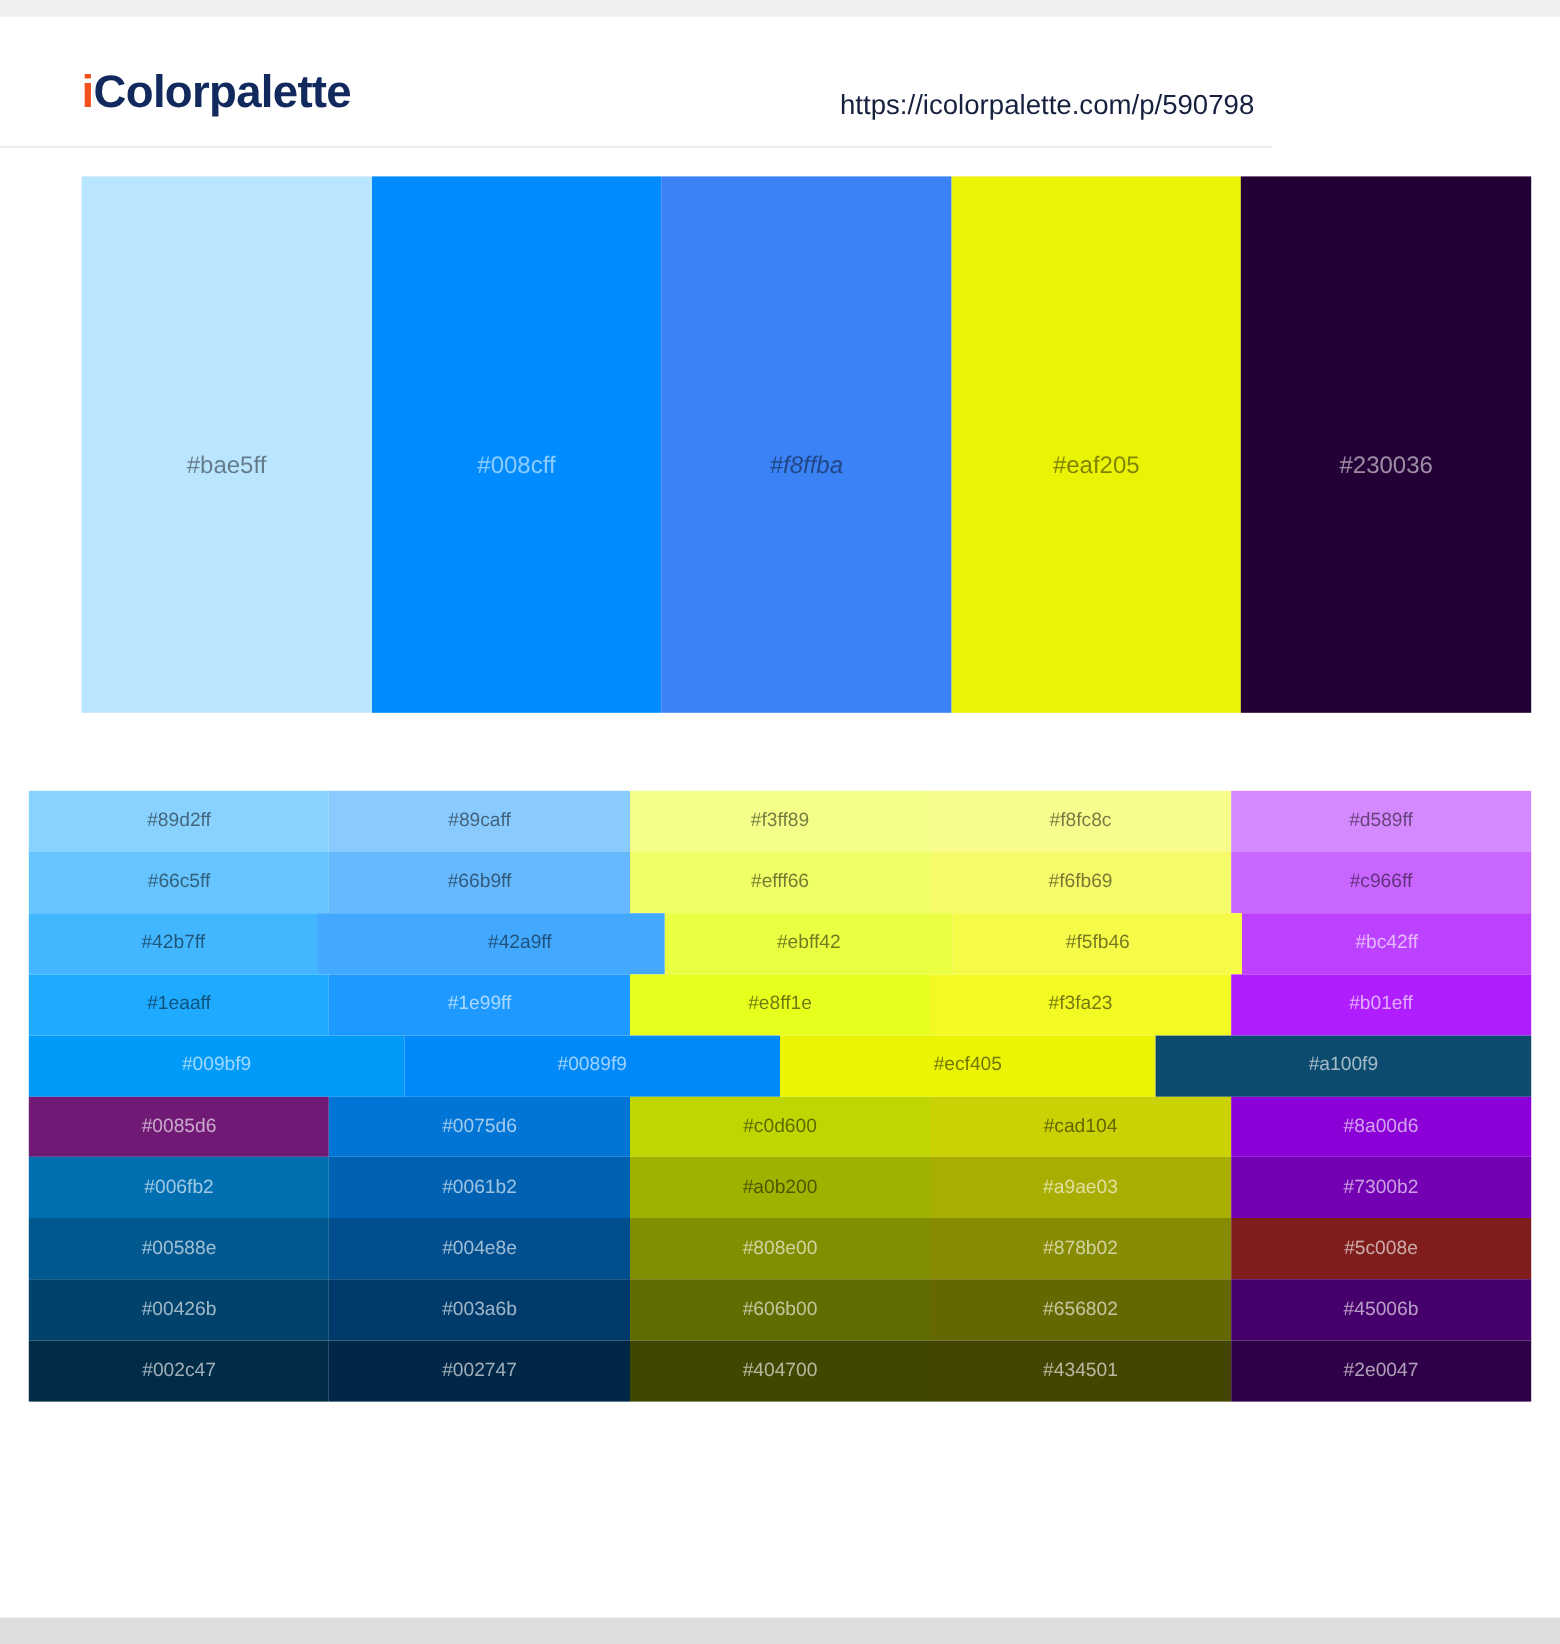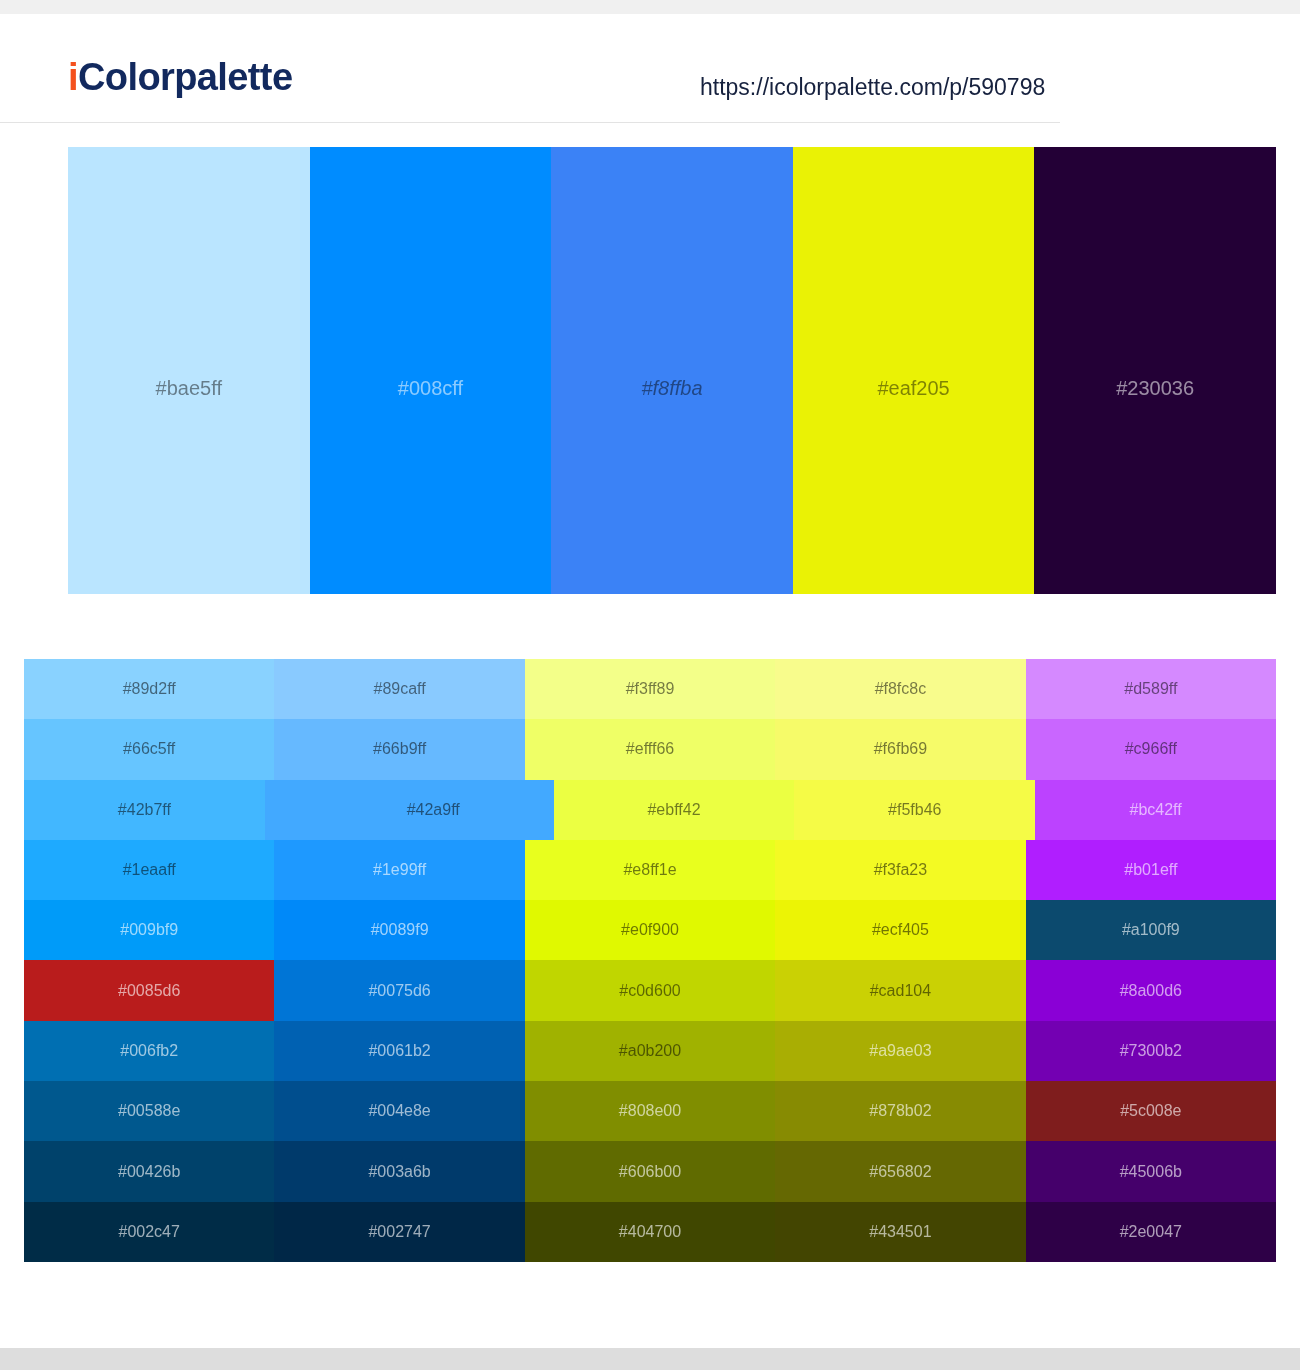--- a/index.html
+++ b/index.html
@@ -90,21 +90,21 @@
   .palette-label.on-dark {
     color: rgba(255,255,255,0.55);
   }
 
   
   .shades-grid {
     position: absolute;
     left: 24px;
     top: 659px;
     width: 1252px;
-    height: 603px;
+    height: 509px;
     display: flex;
     flex-direction: column;
   }
   .shade-row {
     flex: 1 1 0;
     display: flex;
   }
   .shade-cell {
     flex: 1 1 0;
     display: flex;
@@ -186,26 +186,25 @@
       <div class="shade-row">
         <div class="shade-cell" style="background: rgb(30, 170, 255);">#1eaaff</div>
         <div class="shade-cell on-dark" style="background: rgb(30, 153, 255);">#1e99ff</div>
         <div class="shade-cell" style="background: rgb(232, 255, 30);">#e8ff1e</div>
         <div class="shade-cell" style="background: rgb(243, 250, 35);">#f3fa23</div>
         <div class="shade-cell on-dark" style="background: rgb(176, 30, 255);">#b01eff</div>
       </div>
       <div class="shade-row">
         <div class="shade-cell on-dark" style="background: rgb(0, 155, 249);">#009bf9</div>
         <div class="shade-cell on-dark" style="background: rgb(0, 137, 249);">#0089f9</div>
-        <div class="shade-cell" style="background: rgb(224, 249, 0);">#e0f900</div>
         <div class="shade-cell" style="background: rgb(236, 244, 5);">#ecf405</div>
         <div class="shade-cell on-dark" style="background: #0c4a6e;">#a100f9</div>
       </div>
       <div class="shade-row">
-        <div class="shade-cell on-dark" style="background: #b91c1c;">#0085d6</div>
+        <div class="shade-cell on-dark" style="background: #701a75;">#0085d6</div>
         <div class="shade-cell on-dark" style="background: rgb(0, 117, 214);">#0075d6</div>
         <div class="shade-cell" style="background: rgb(192, 214, 0);">#c0d600</div>
         <div class="shade-cell" style="background: rgb(202, 209, 4);">#cad104</div>
         <div class="shade-cell on-dark" style="background: rgb(138, 0, 214);">#8a00d6</div>
       </div>
       <div class="shade-row">
         <div class="shade-cell on-dark" style="background: rgb(0, 111, 178);">#006fb2</div>
         <div class="shade-cell on-dark" style="background: rgb(0, 97, 178);">#0061b2</div>
         <div class="shade-cell" style="background: rgb(160, 178, 0);">#a0b200</div>
         <div class="shade-cell on-dark" style="background: rgb(169, 174, 3);">#a9ae03</div>

